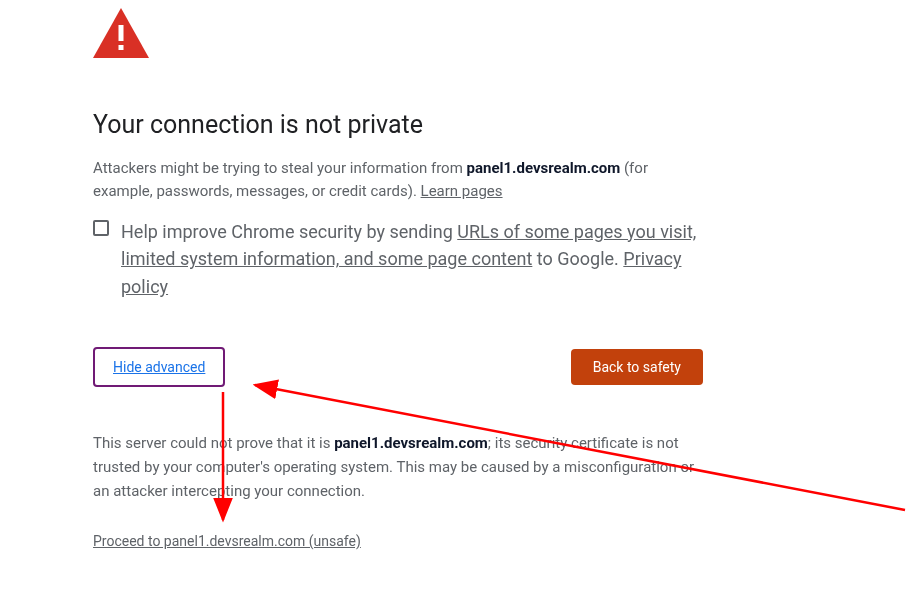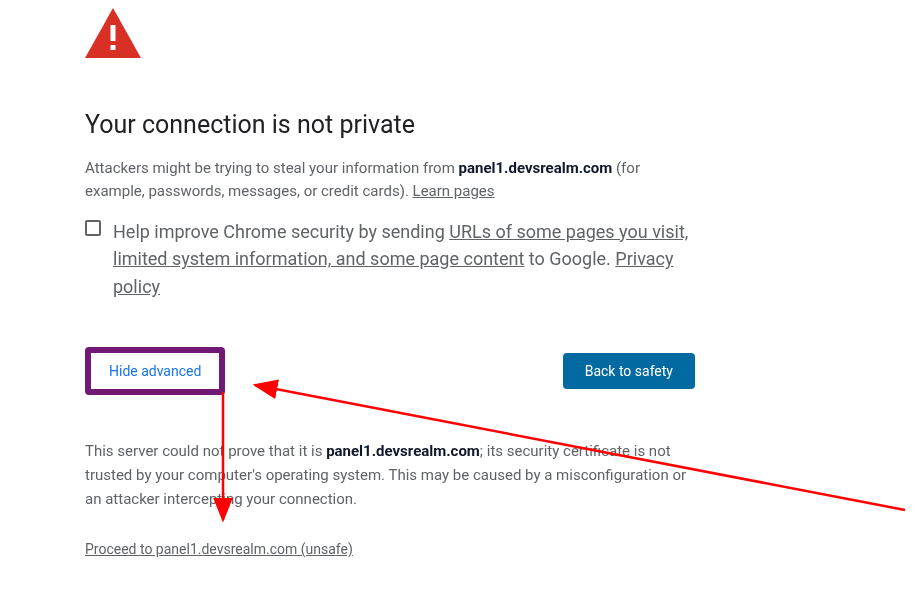--- a/index.html
+++ b/index.html
@@ -7,20 +7,21 @@
       font-family: 'Segoe UI', Roboto, Arial, sans-serif;
       background: #fff;
       color: #202124;
       width: 923px;
       height: 589px;
       position: relative;
     }
     .content {
       padding: 0 0 0 85px;
       max-width: 700px;
+      margin-left: 8px;
     }
     .warning-icon-wrap {
       padding-top: 8px;
       margin-bottom: 48px;
     }
     .warning-icon {
       width: 56px;
       height: 50px;
     }
     h1 {
@@ -84,24 +85,25 @@
     .btn {
       font-size: 14px;
       padding: 10px 18px;
       border-radius: 4px;
       cursor: pointer;
       font-family: inherit;
     }
     .btn-secondary {
       background: #fff;
       color: #1a73e8;
-      border: 6px solid #701a75;
+      border: 2px solid #701a75;
+      text-decoration: underline;
     }
     .btn-primary {
-      background: #0369a1;
+      background: #c2410c;
       color: #fff;
       border: none;
       padding: 10px 22px;
     }
     .details-text {
       font-size: 15px;
       color: #5f6368;
       line-height: 1.6;
       max-width: 610px;
       margin-bottom: 28px;

